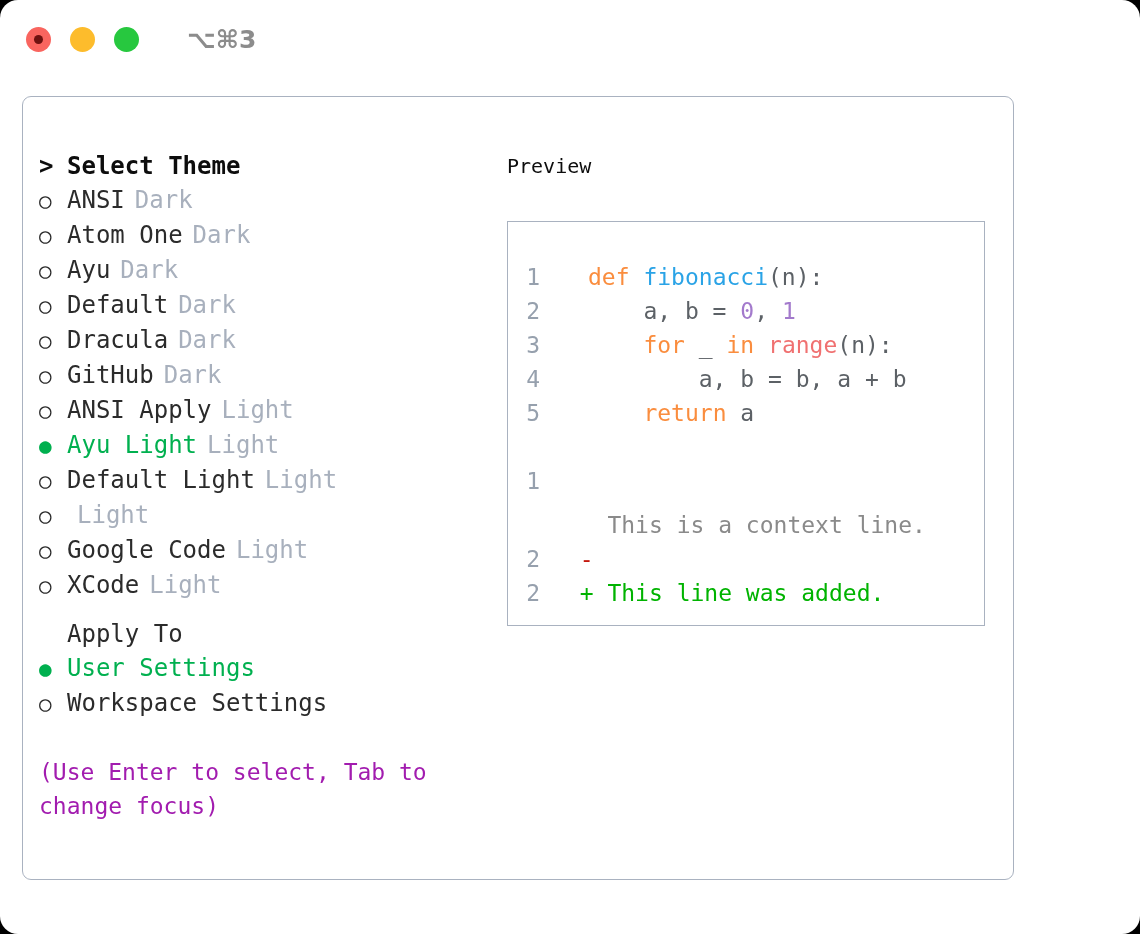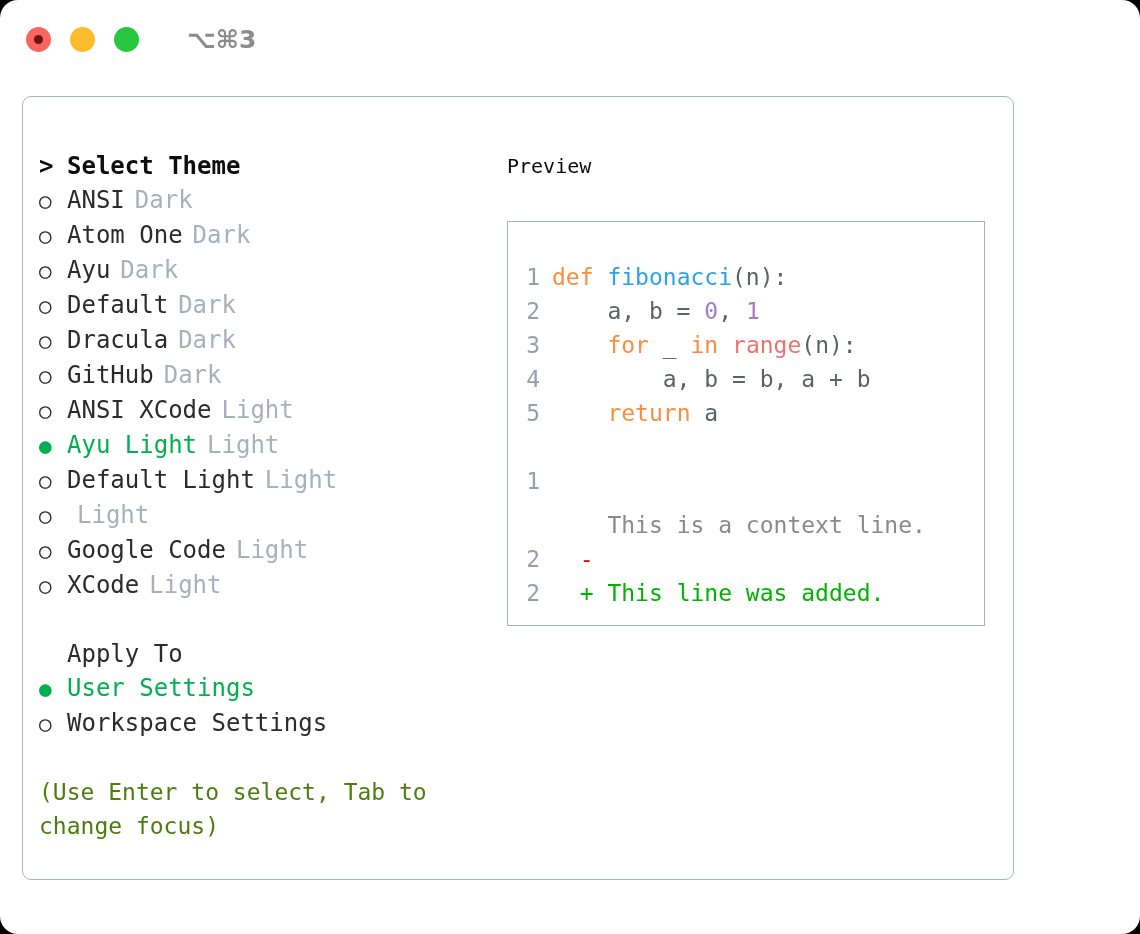--- a/index.html
+++ b/index.html
@@ -134,39 +134,39 @@
     font-size: 21px;
   }
   .row .name   { color: #2b2b2b; }
   .row .variant {
     color: #a8b0bd;
     margin-left: 10px;
   }
   .row.selected .marker { color: #00b04f; }
   .row.selected .name   { color: #00b04f; }
 
-  .apply-block { margin-top: 34px; }
+  .apply-block { margin-top: 14px; }
   .apply-header {
     display: flex;
     font-size: 24px;
     line-height: 34px;
     color: #2b2b2b;
     white-space: pre;
   }
   .apply-header .marker {
     display: inline-block;
     width: 28px;
     flex: none;
   }
 
   .hint {
     margin-top: 34px;
     font-size: 23px;
     line-height: 34px;
-    color: #4d7c0f;
+    color: #a21caf;
     max-width: 405px;
     white-space: normal;
   }
 
   
   .preview-title {
     font-size: 20px;
     line-height: 34px;
     color: #0d0d0d;
     margin-left: 4px;
@@ -188,21 +188,21 @@
     white-space: pre;
   }
   .ln {
     width: 44px;
     flex: none;
     text-align: right;
     color: #96a0ad;
     padding-right: 12px;
     box-sizing: border-box;
   }
-  .code-text { color: #5c6166; }
+  .code-text { color: #5c6166; margin-left: 36px; }
   .spacer-line { height: 34px; }
 
   .tok-kw   { color: #fa8d3e; }
   .tok-fn   { color: #2aa3e6; }
   .tok-num  { color: #a37acc; }
   .tok-call { color: #f07171; }
   .tok-plain{ color: #5c6166; }
 
   .diff-ctx { color: #8a8a8a; margin-top: 44px; }
   .diff-del { color: #c4170c; }
@@ -232,21 +232,21 @@
           <span>Select Theme</span>
         </div>
 
         <div class="list" id="theme-list">
             <div class="row"><span class="marker">○</span><span class="name">ANSI</span><span class="variant">Dark</span></div>
             <div class="row"><span class="marker">○</span><span class="name">Atom One</span><span class="variant">Dark</span></div>
             <div class="row"><span class="marker">○</span><span class="name">Ayu</span><span class="variant">Dark</span></div>
             <div class="row"><span class="marker">○</span><span class="name">Default</span><span class="variant">Dark</span></div>
             <div class="row"><span class="marker">○</span><span class="name">Dracula</span><span class="variant">Dark</span></div>
             <div class="row"><span class="marker">○</span><span class="name">GitHub</span><span class="variant">Dark</span></div>
-            <div class="row"><span class="marker">○</span><span class="name">ANSI XCode</span><span class="variant">Light</span></div>
+            <div class="row"><span class="marker">○</span><span class="name">ANSI Apply</span><span class="variant">Light</span></div>
             <div class="row selected"><span class="marker">●</span><span class="name">Ayu Light</span><span class="variant">Light</span></div>
             <div class="row"><span class="marker">○</span><span class="name">Default Light</span><span class="variant">Light</span></div>
             <div class="row"><span class="marker">○</span><span class="variant">Light</span></div>
             <div class="row"><span class="marker">○</span><span class="name">Google Code</span><span class="variant">Light</span></div>
             <div class="row"><span class="marker">○</span><span class="name">XCode</span><span class="variant">Light</span></div>
           </div>
 
         <div class="apply-block">
           <div class="apply-header">
             <span class="marker"></span>

